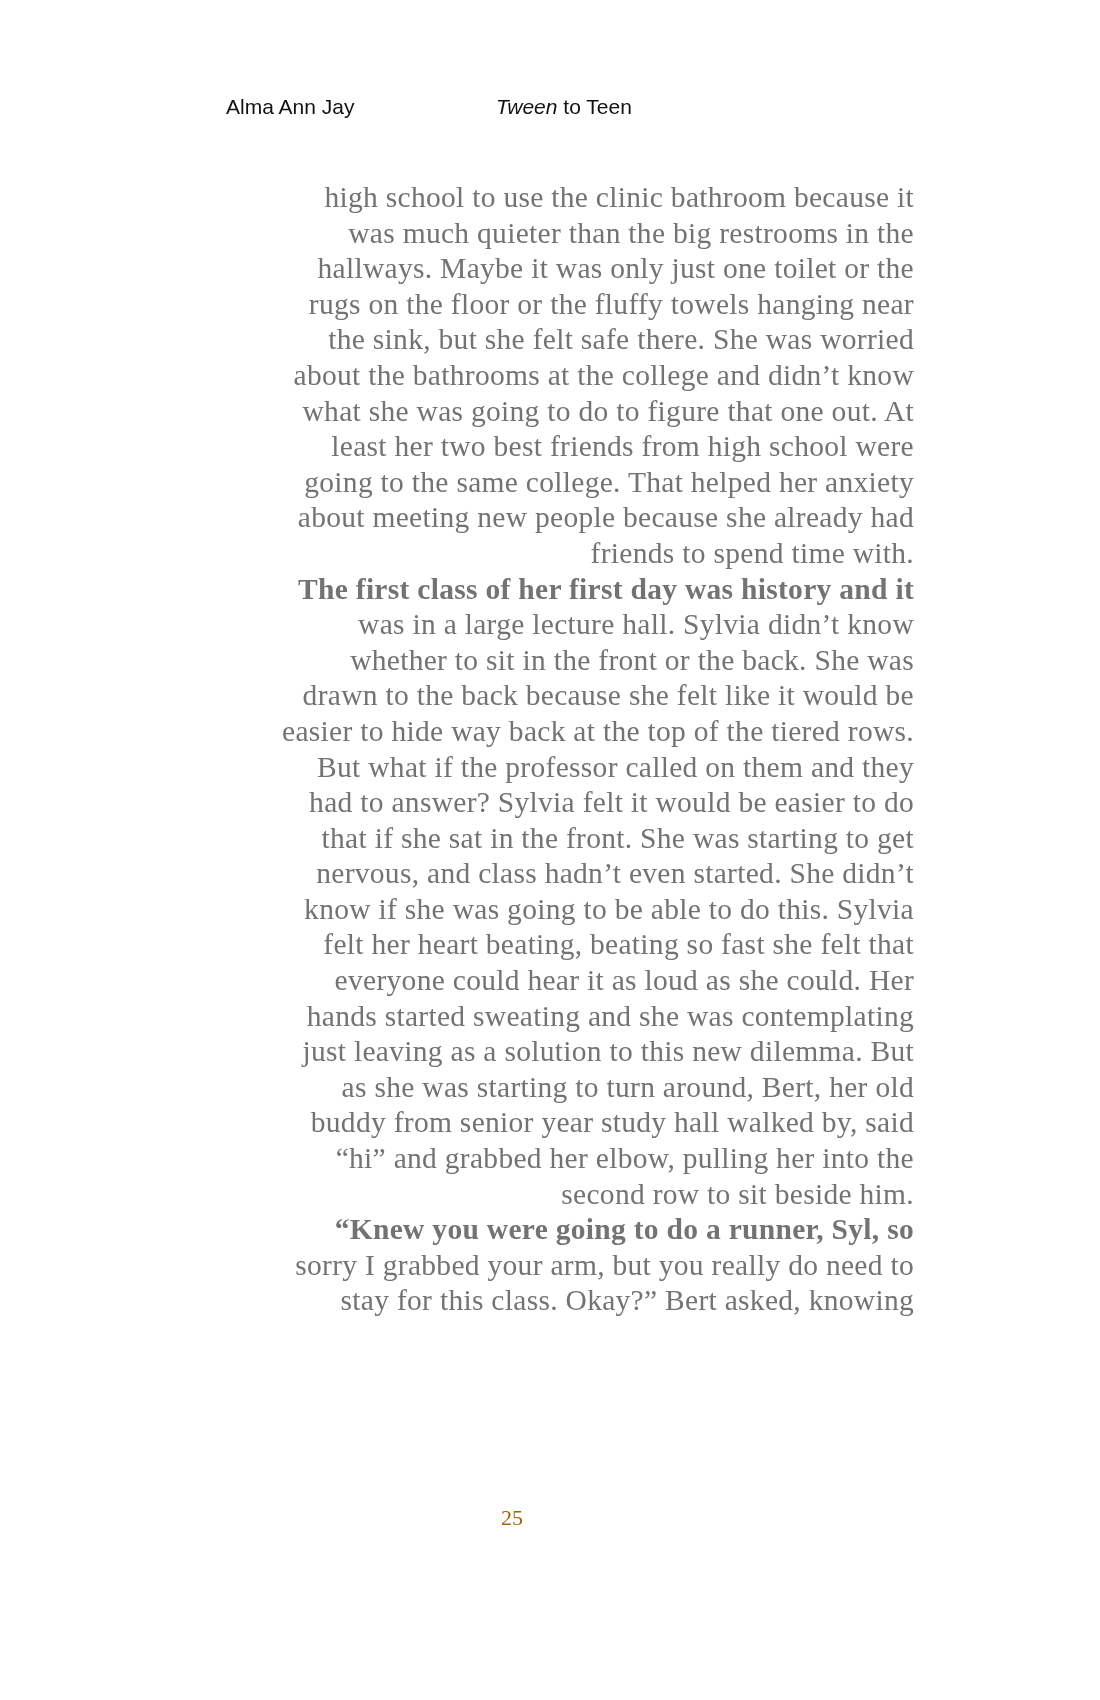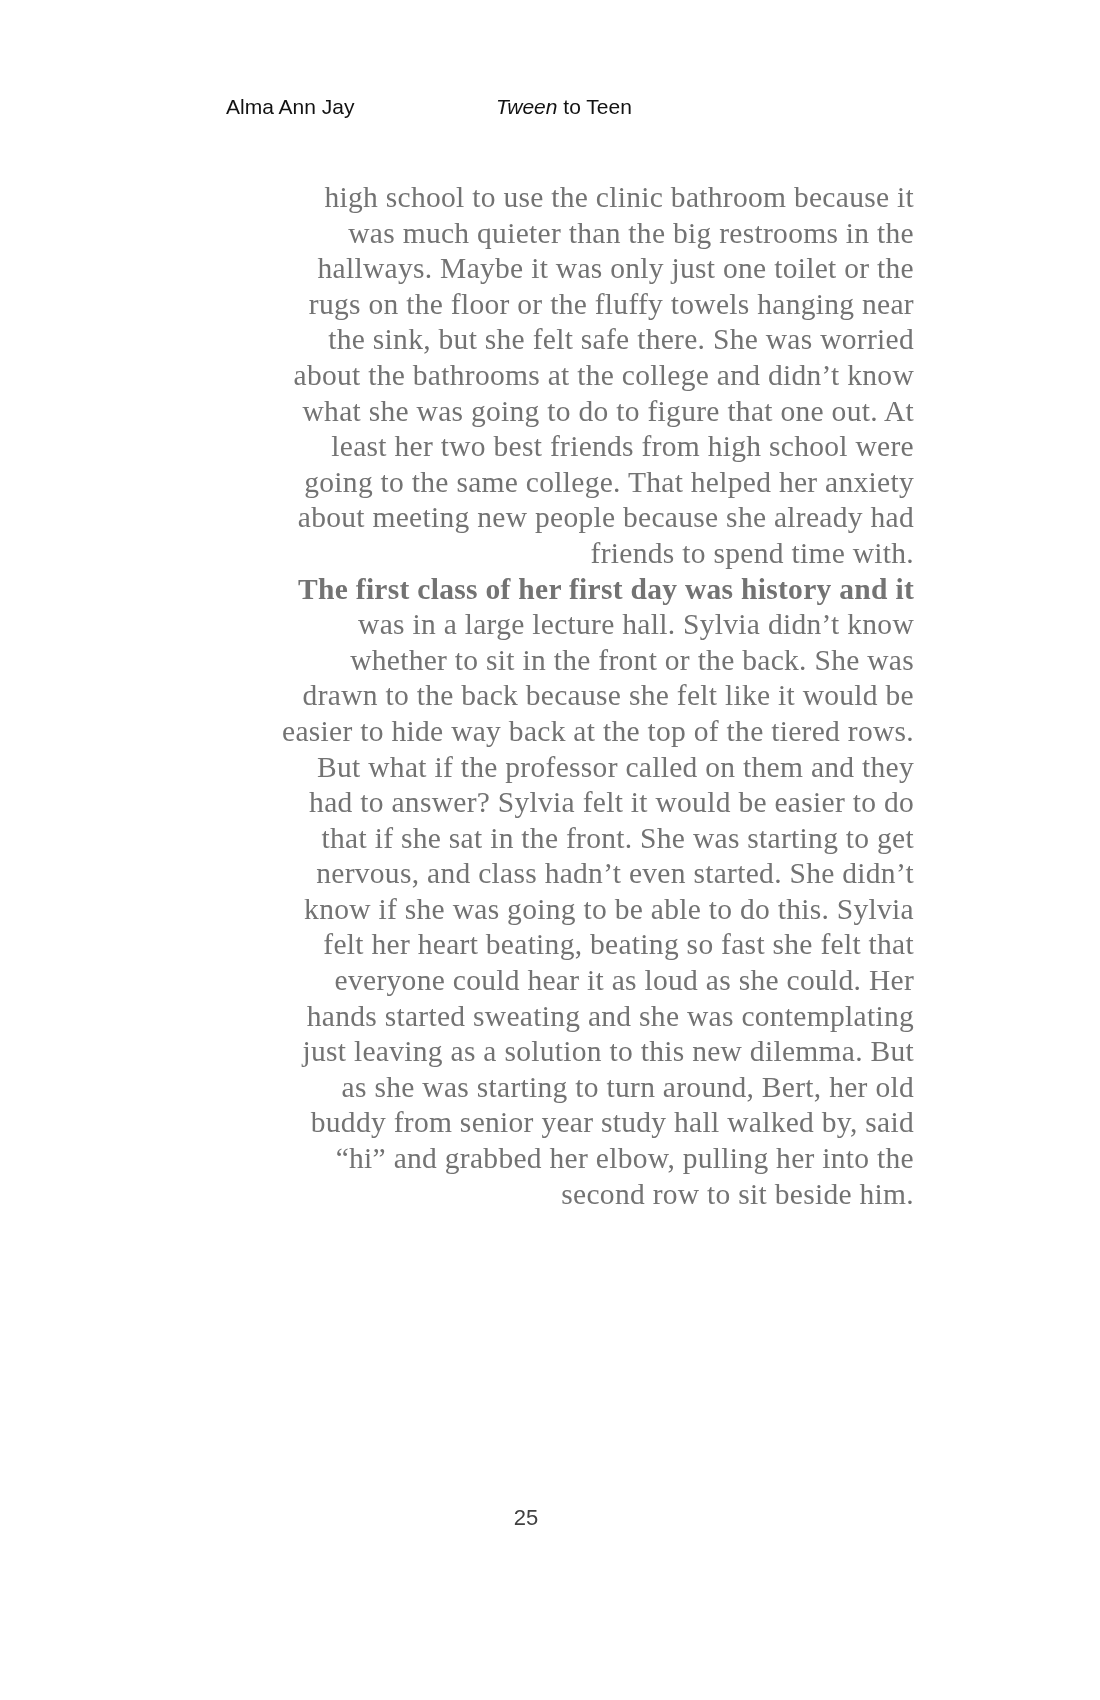--- a/index.html
+++ b/index.html
@@ -67,41 +67,42 @@
     white-space: pre;
   }
   .body-column .line.indent {
     padding-left: 38px;
     font-weight: bold;
   }
 
   
   .folio {
     position: absolute;
-    left: 16px;
+    left: 2px;
     top: 1504px;
     width: 1020px;
     text-align: center;
-    font-family: Liberation Sans, sans-serif;
+    font-family: Liberation Serif, serif;
     font-size: 22px;
     line-height: 28px;
-    color: #404040;
+    color: #a16207;
   }
 </style>
 </head>
 <body>
 
 <div class="page">
 
   <div class="running-head">
     <span class="author">Alma Ann Jay</span><span class="book-title"><span class="ital">Tween</span><span> to Teen</span></span>
   </div>
 
   <div class="body-column">
       <p><span class="line">high school to use the clinic bathroom because it</span><span class="line">was much quieter than the big restrooms in the</span><span class="line">hallways. Maybe it was only just one toilet or the</span><span class="line">rugs on the floor or the fluffy towels hanging near</span><span class="line">the sink, but she felt safe there. She was worried</span><span class="line">about the bathrooms at the college and didn’t know</span><span class="line">what she was going to do to figure that one out. At</span><span class="line">least her two best friends from high school were</span><span class="line">going to the same college. That helped her anxiety</span><span class="line">about meeting new people because she already had</span><span class="line">friends to spend time with.</span></p>
       <p><span class="line indent">The first class of her first day was history and it</span><span class="line">was in a large lecture hall. Sylvia didn’t know</span><span class="line">whether to sit in the front or the back. She was</span><span class="line">drawn to the back because she felt like it would be</span><span class="line">easier to hide way back at the top of the tiered rows.</span><span class="line">But what if the professor called on them and they</span><span class="line">had to answer? Sylvia felt it would be easier to do</span><span class="line">that if she sat in the front. She was starting to get</span><span class="line">nervous, and class hadn’t even started. She didn’t</span><span class="line">know if she was going to be able to do this. Sylvia</span><span class="line">felt her heart beating, beating so fast she felt that</span><span class="line">everyone could hear it as loud as she could. Her</span><span class="line">hands started sweating and she was contemplating</span><span class="line">just leaving as a solution to this new dilemma. But</span><span class="line">as she was starting to turn around, Bert, her old</span><span class="line">buddy from senior year study hall walked by, said</span><span class="line">“hi” and grabbed her elbow, pulling her into the</span><span class="line">second row to sit beside him.</span></p>
+      <p><span class="line indent">“Knew you were going to do a runner, Syl, so</span><span class="line">sorry I grabbed your arm, but you really do need to</span><span class="line">stay for this class. Okay?” Bert asked, knowing</span></p>
     </div>
 
   <div class="folio">
     <span>25</span>
   </div>
 
 </div>
 
 </body></html>

